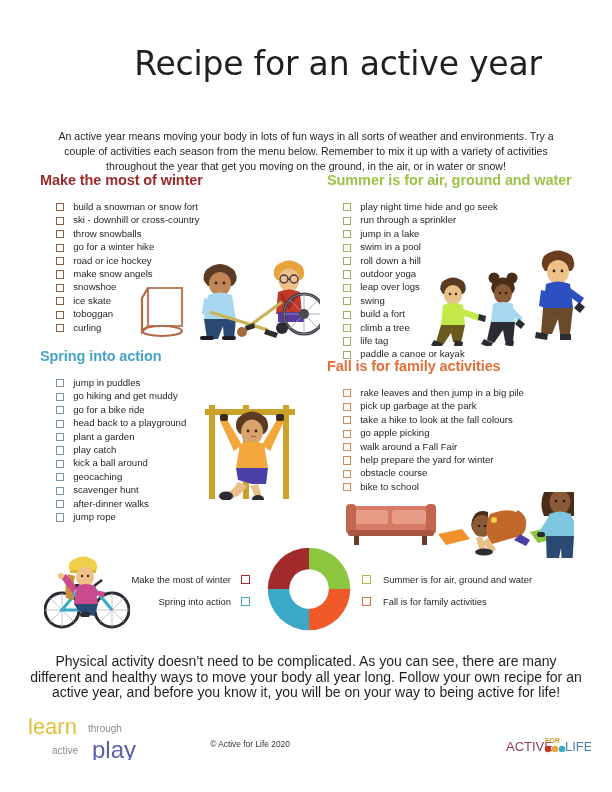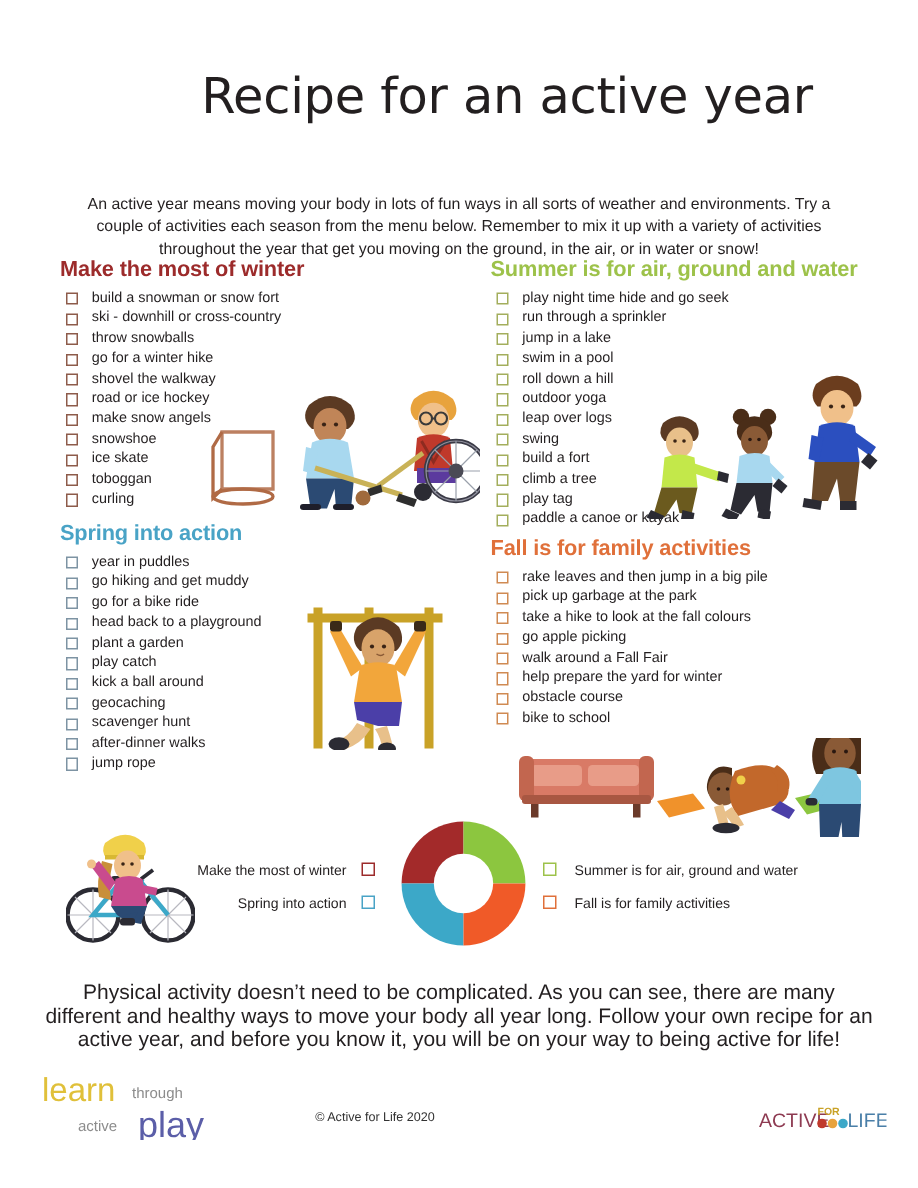--- a/index.html
+++ b/index.html
@@ -25,21 +25,21 @@
   .intro{
     position:absolute;left:48px;top:95px;width:516px;
     text-align:center;font-size:10.6px;line-height:15.2px;color:#231f20;margin-top:34px;
   }
 
   
   .sect{position:absolute;}
   .sect h2{
     margin:0 0 4px 0;font-size:14.5px;font-weight:bold;letter-spacing:-0.1px;
   }
-  .sect ul{list-style:none;margin:0;padding:0;}
+  .sect ul{list-style:none;margin:12px;padding:0;}
   .sect li{
     display:flex;align-items:flex-start;
     font-size:9.6px;line-height:13.4px;color:#231f20;
     margin:0;
   }
   .cb{
     display:inline-block;width:6.2px;height:6.2px;
     border:1px solid #8a6a5c;
     margin:3.3px 9px 0 4px;flex:0 0 auto;background:#fff;
   }
@@ -112,24 +112,20 @@
       <li>
           <span class="cb"></span>
           <span>throw snowballs</span>
         </li>
       <li>
           <span class="cb"></span>
           <span>go for a winter hike</span>
         </li>
       <li>
           <span class="cb"></span>
-          <span>shovel the walkway</span>
-        </li>
-      <li>
-          <span class="cb"></span>
           <span>road or ice hockey</span>
         </li>
       <li>
           <span class="cb"></span>
           <span>make snow angels</span>
         </li>
       <li>
           <span class="cb"></span>
           <span>snowshoe</span>
         </li>
@@ -186,35 +182,35 @@
       <li>
           <span class="cb"></span>
           <span>build a fort</span>
         </li>
       <li>
           <span class="cb"></span>
           <span>climb a tree</span>
         </li>
       <li>
           <span class="cb"></span>
-          <span>play tag</span>
+          <span>life tag</span>
         </li>
       <li>
           <span class="cb"></span>
           <span>paddle a canoe or kayak</span>
         </li>
     </ul>
   </div>
 
   <div class="sect spring">
     <h2>Spring into action</h2>
     <ul>
       <li>
           <span class="cb"></span>
-          <span>year in puddles</span>
+          <span>jump in puddles</span>
         </li>
       <li>
           <span class="cb"></span>
           <span>go hiking and get muddy</span>
         </li>
       <li>
           <span class="cb"></span>
           <span>go for a bike ride</span>
         </li>
       <li>

